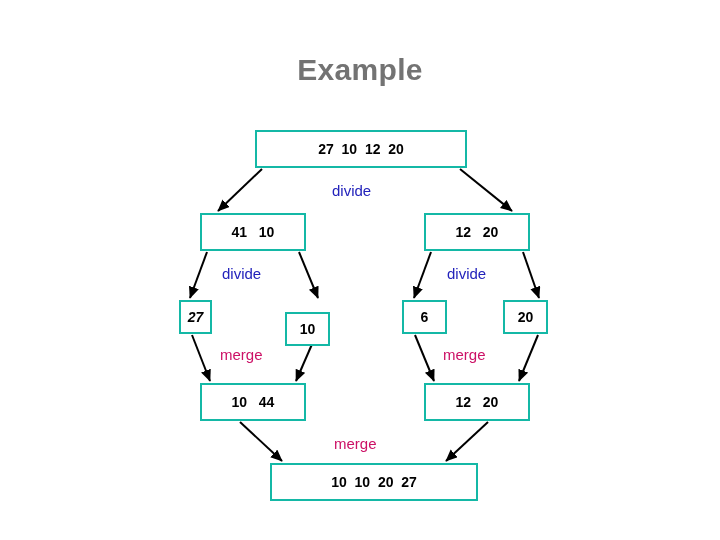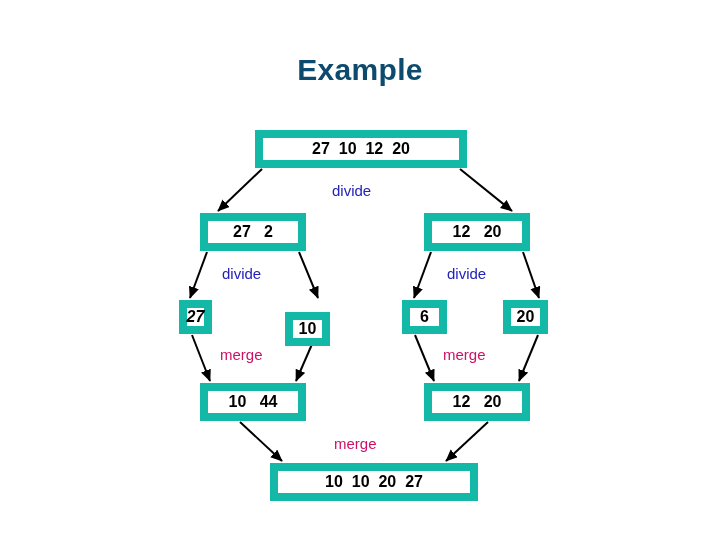--- a/index.html
+++ b/index.html
@@ -30,33 +30,33 @@
     pointer-events: none;
   }
   .slide-title {
     position: absolute;
     left: 0;
     top: 52px;
     width: 720px;
     text-align: center;
     font-size: 30px;
     font-weight: bold;
-    color: #0c4a6e;
+    color: #737373;
     letter-spacing: 0.3px;
     line-height: 36px;
     white-space: nowrap;
   }
   .node {
     position: absolute;
     box-sizing: border-box;
-    border: 8px solid #14b8a6;
+    border: 2px solid #14b8a6;
     background: #ffffff;
     color: #000000;
     font-weight: bold;
-    font-size: 16px;
+    font-size: 14px;
     display: flex;
     align-items: center;
     justify-content: center;
     white-space: pre;
     letter-spacing: 0px;
   }
   .op-label {
     position: absolute;
     font-size: 15px;
     font-weight: normal;
@@ -92,21 +92,21 @@
         <line x1="538" y1="335" x2="519" y2="381" stroke="#000000" stroke-width="2" marker-end="url(#arrowhead)"></line>
         <line x1="240" y1="422" x2="282" y2="461" stroke="#000000" stroke-width="2" marker-end="url(#arrowhead)"></line>
         <line x1="488" y1="422" x2="446" y2="461" stroke="#000000" stroke-width="2" marker-end="url(#arrowhead)"></line>
       </g>
   </svg>
 
   <div class="slide-title">Example</div>
 
   <div id="nodes">
       <div class="node" style="left: 255px; top: 130px; width: 212px; height: 38px;">27  10  12  20</div>
-      <div class="node" style="left: 200px; top: 213px; width: 106px; height: 38px;">27   2</div>
+      <div class="node" style="left: 200px; top: 213px; width: 106px; height: 38px;">41   10</div>
       <div class="node" style="left: 424px; top: 213px; width: 106px; height: 38px;">12   20</div>
       <div class="node" style="left: 179px; top: 300px; width: 33px; height: 34px; font-style: italic;">27</div>
       <div class="node" style="left: 285px; top: 312px; width: 45px; height: 34px;">10</div>
       <div class="node" style="left: 402px; top: 300px; width: 45px; height: 34px;">6</div>
       <div class="node" style="left: 503px; top: 300px; width: 45px; height: 34px;">20</div>
       <div class="node" style="left: 200px; top: 383px; width: 106px; height: 38px;">10   44</div>
       <div class="node" style="left: 424px; top: 383px; width: 106px; height: 38px;">12   20</div>
       <div class="node" style="left: 270px; top: 463px; width: 208px; height: 38px;">10  10  20  27</div>
     </div>
   <div id="ops">

